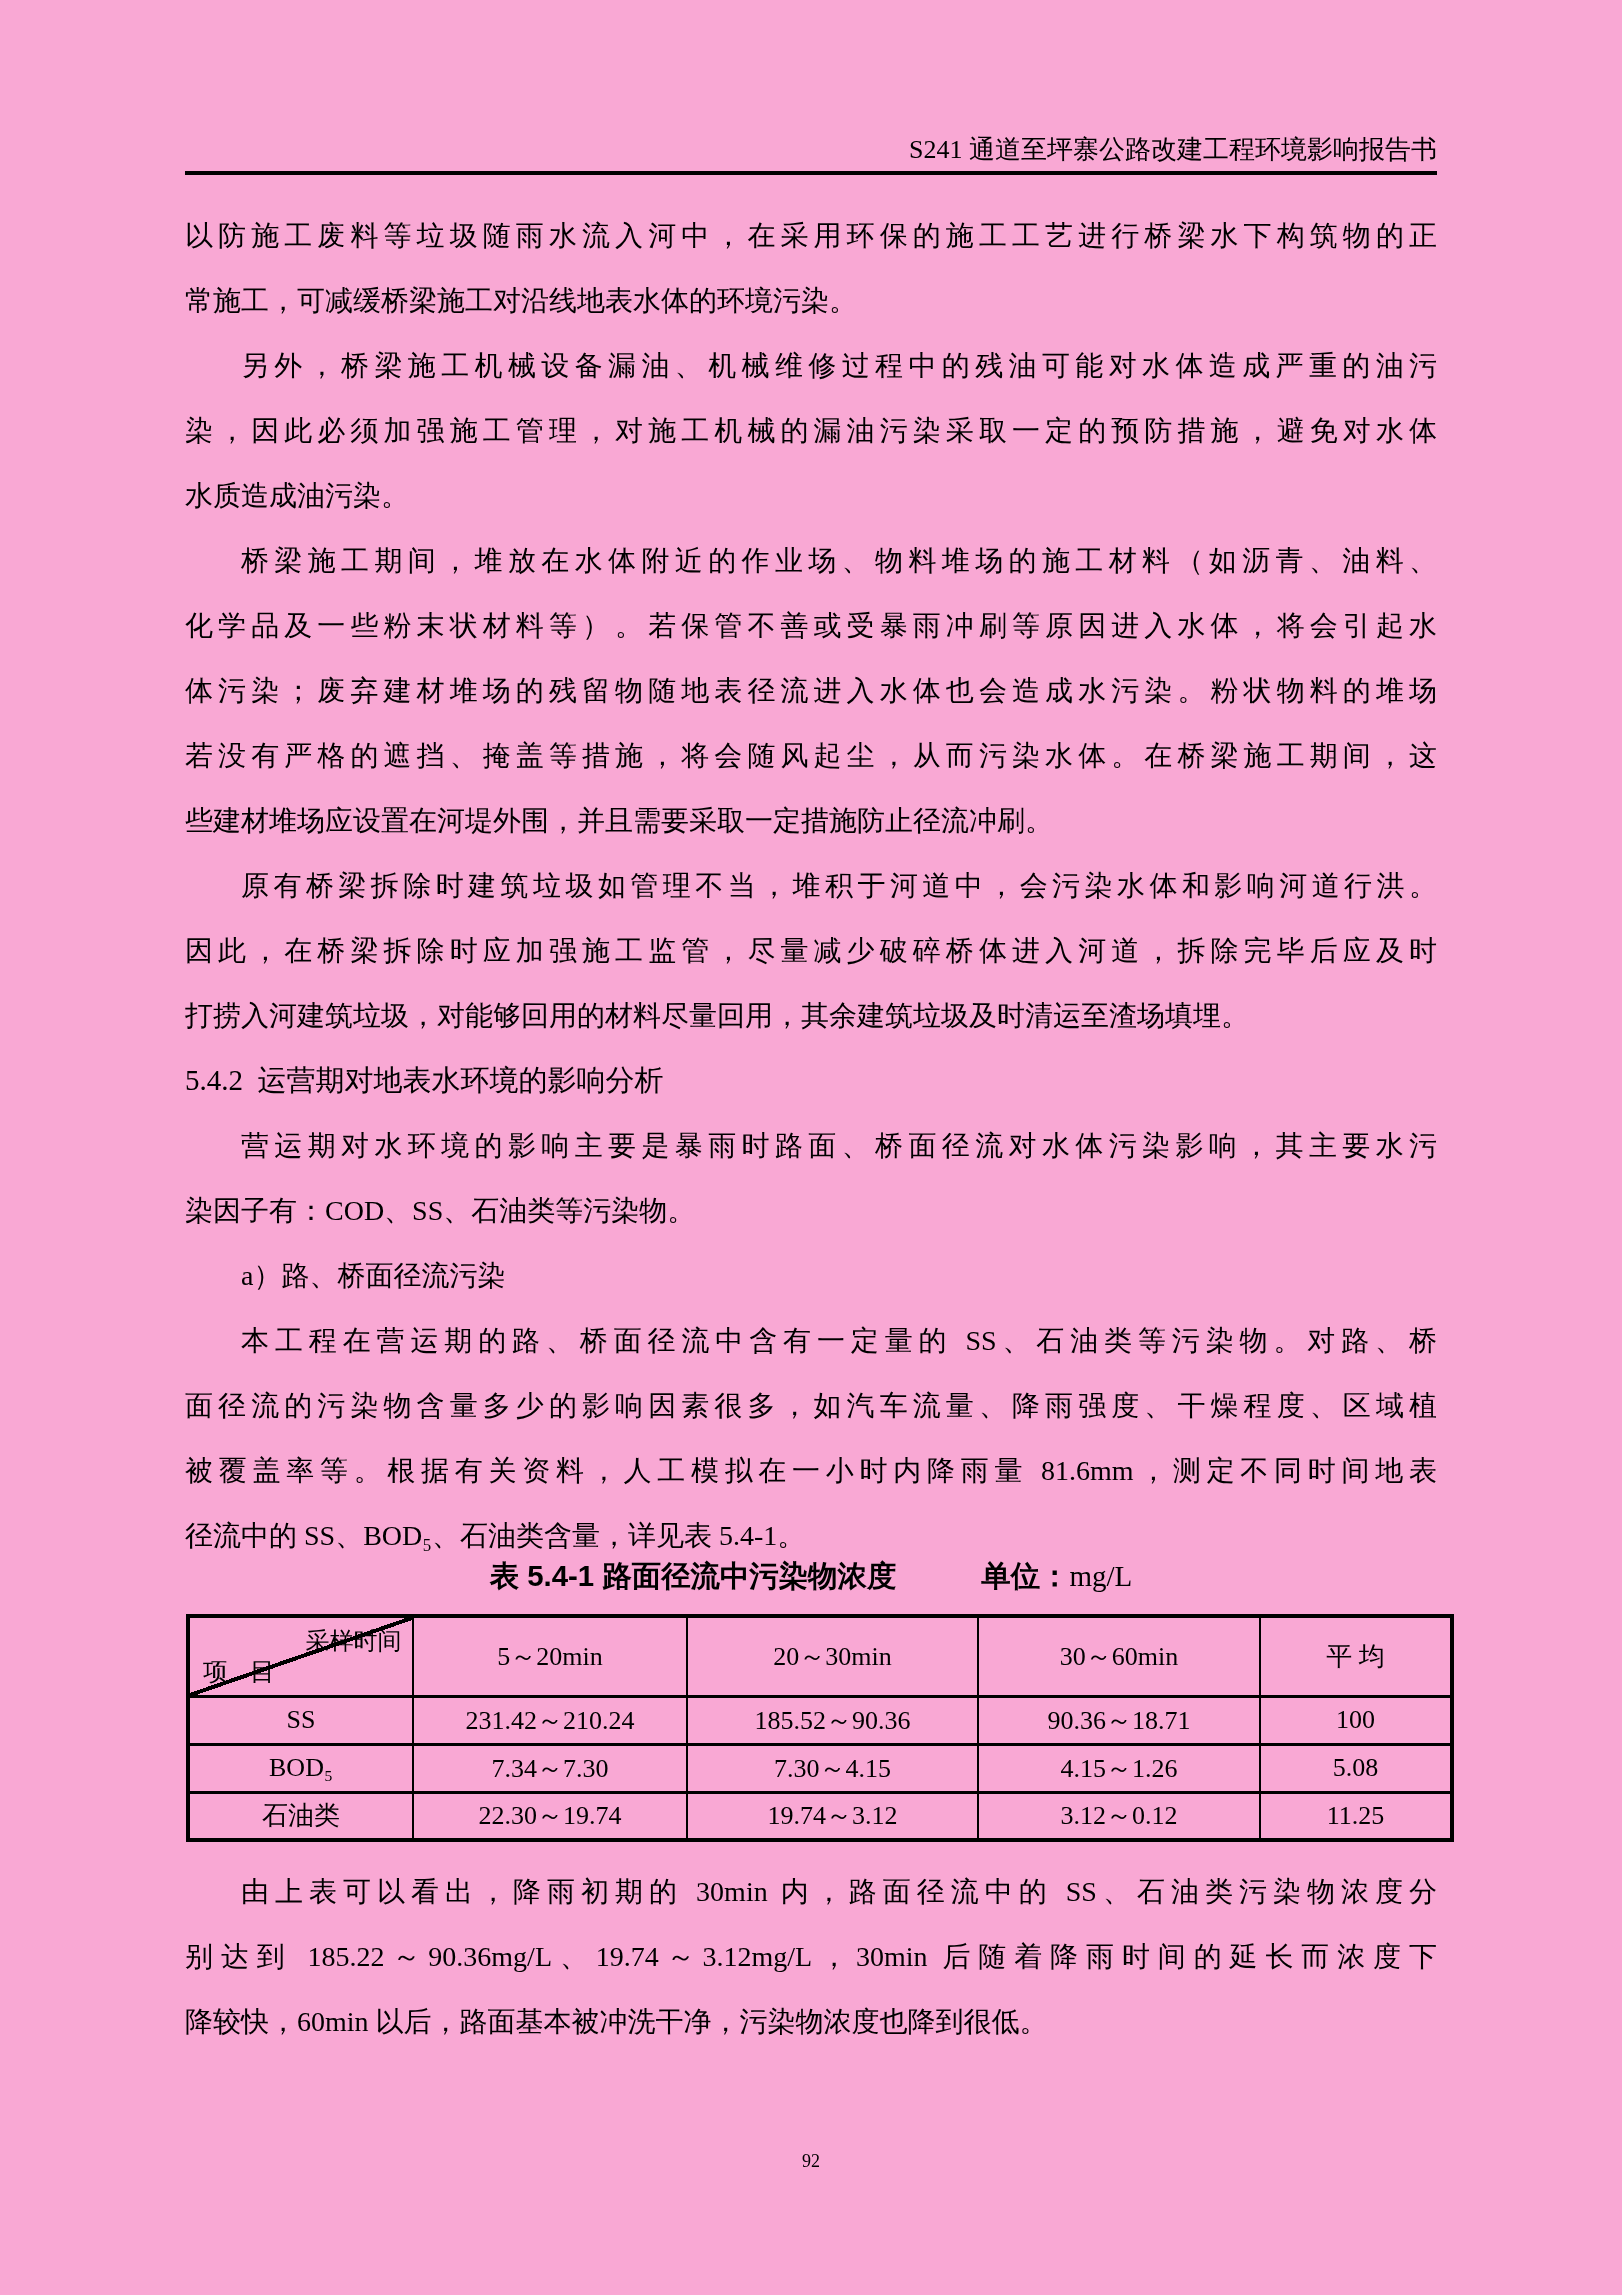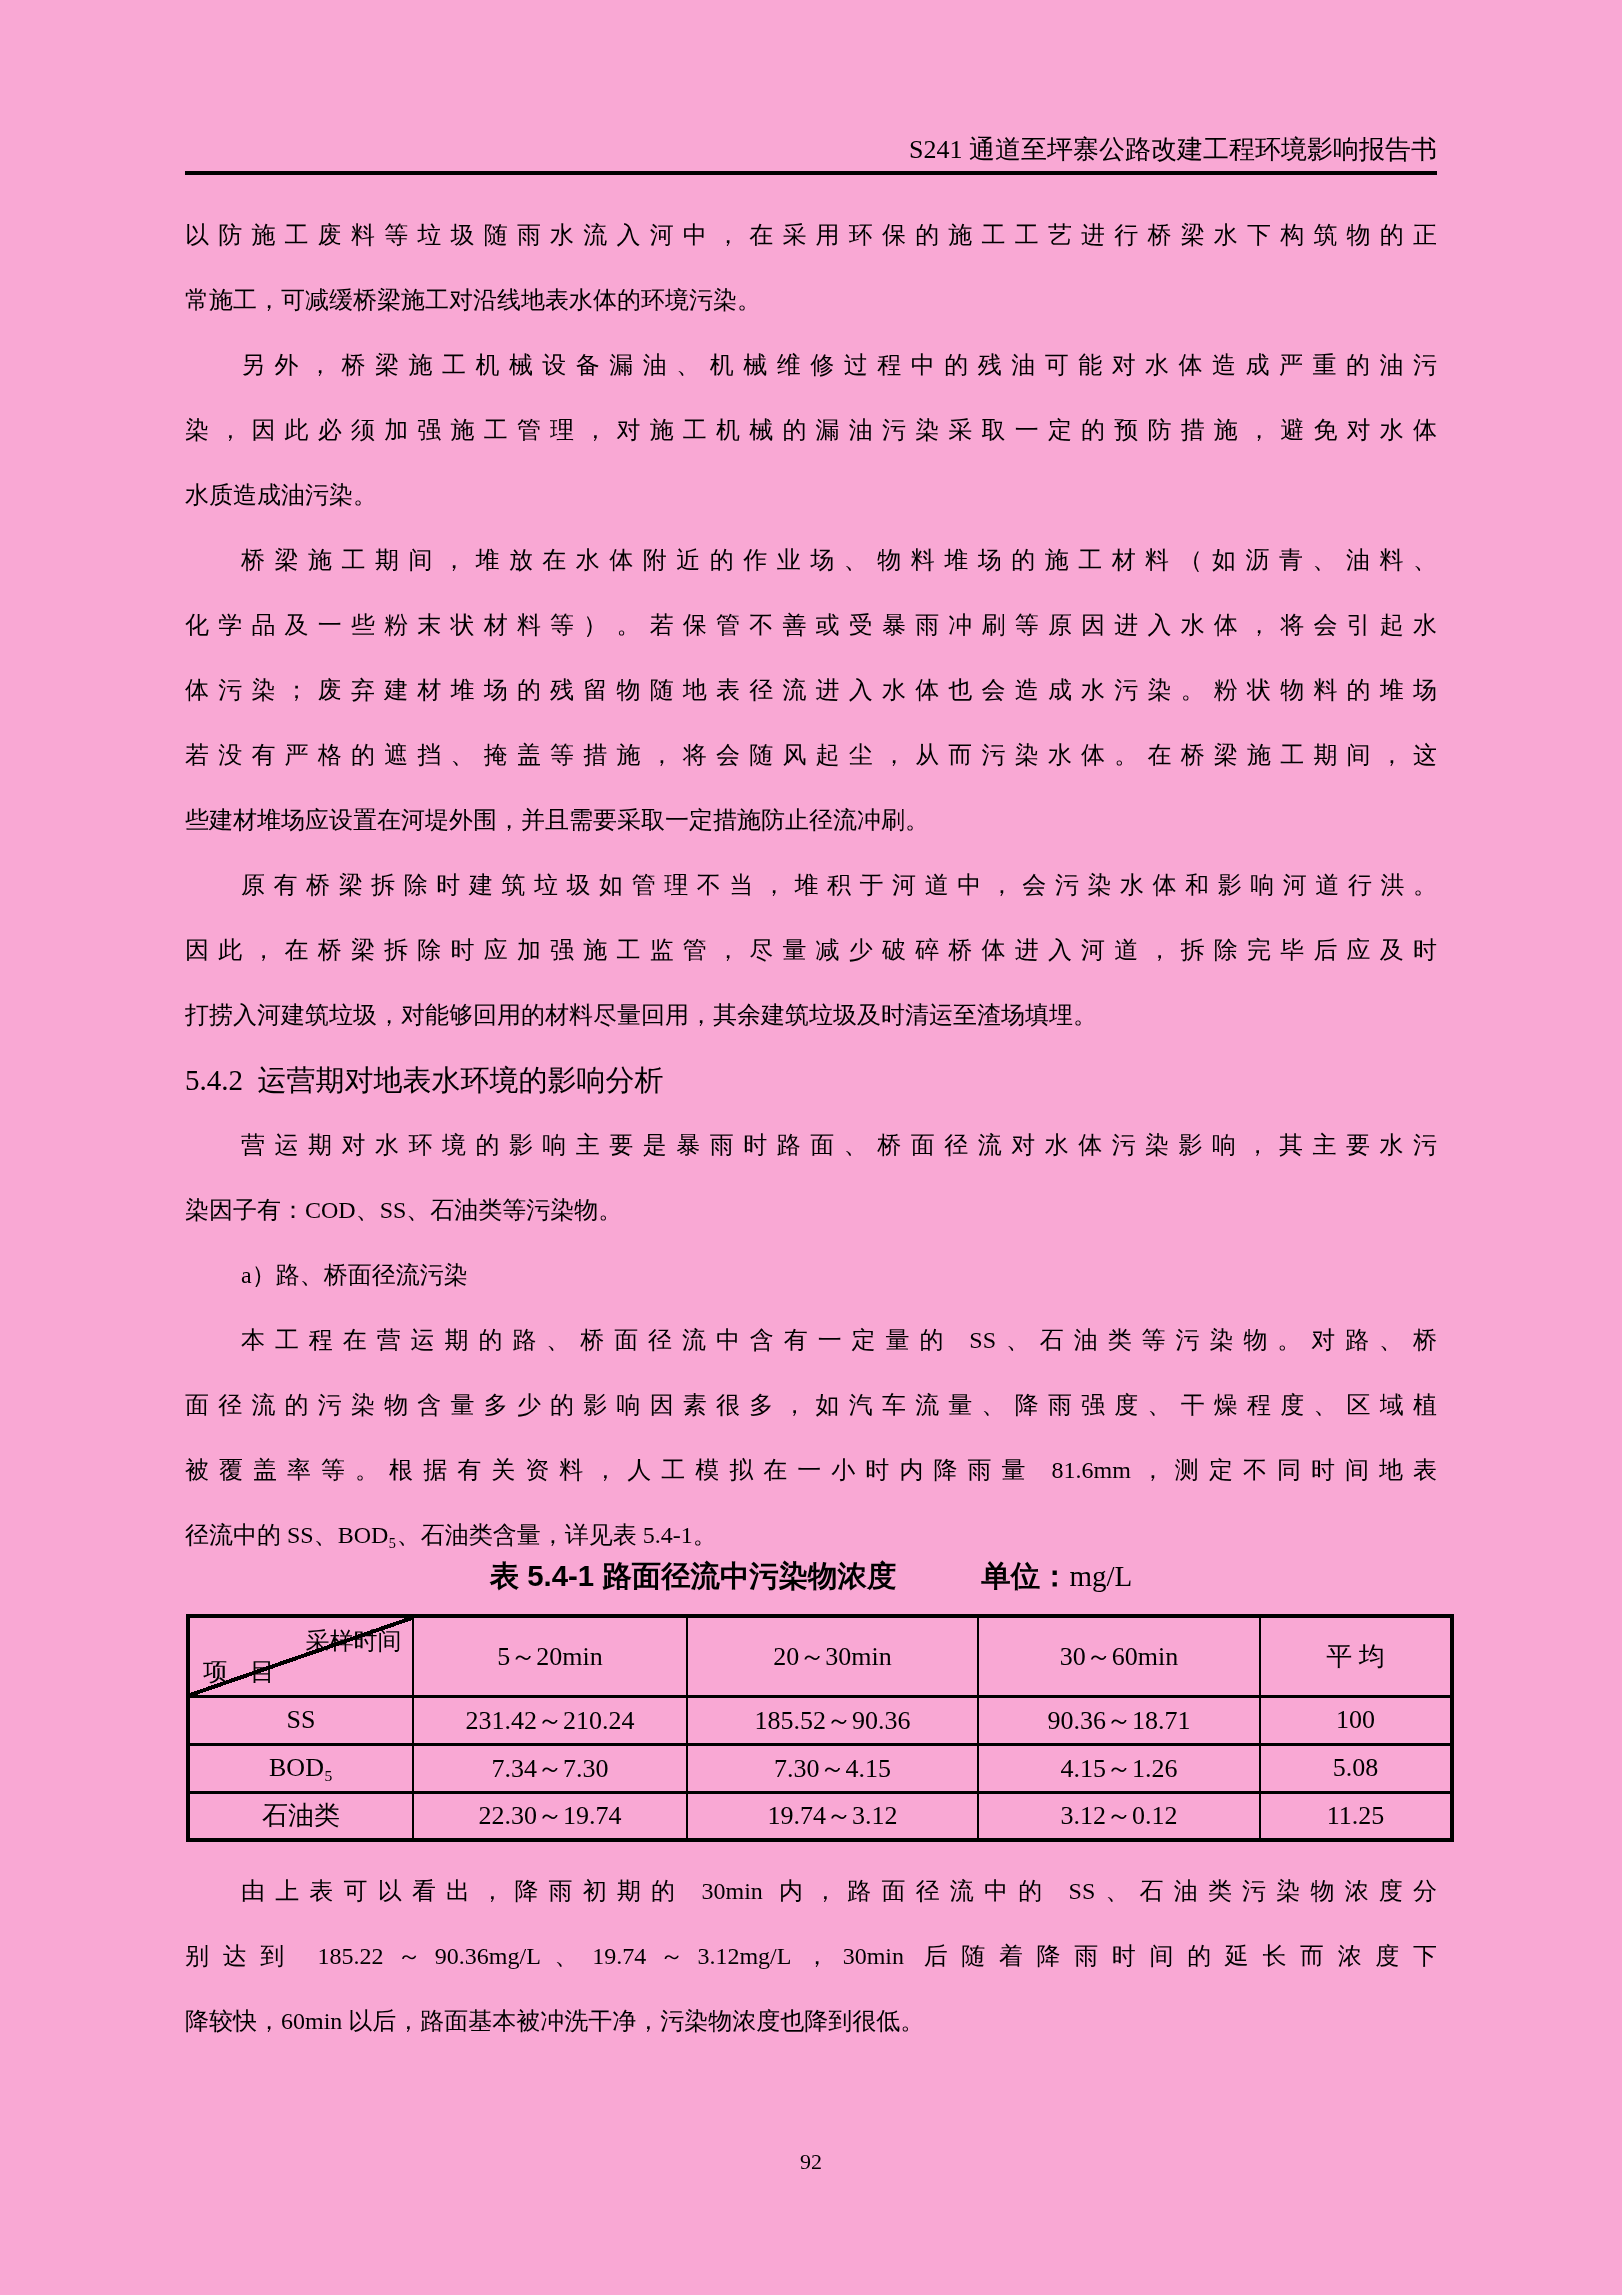--- a/index.html
+++ b/index.html
@@ -23,21 +23,21 @@
     top:171px;left:185px;width:1252px;height:3.9px;
     background:#000;
   }
   
   .content{
     position:absolute;
     left:185px;top:203px;width:1252px;
   }
   .line{
     height:65px;line-height:65px;
-    font-size:24px;
+    font-size:28px;
     text-align:justify;
     text-align-last:justify;
     overflow:hidden;
     white-space:pre-wrap;
   }
   .line.indent{padding-left:56px;}
   .line.end{text-align-last:left;}
   .line.heading{font-size:29px;text-align-last:left;}
   
   .table-title{
@@ -86,21 +86,21 @@
   th.corner .c-bottom{position:absolute;bottom:6.5px;left:13px;font-size:25px;letter-spacing:7.9px;}
   
   .after-content{
     position:absolute;
     left:185px;top:1859px;width:1252px;
   }
   
   .footer-page{
     position:absolute;
     top:2146px;left:0;width:1622px;
-    text-align:center;font-size:22px;line-height:31px;
+    text-align:center;font-size:18px;line-height:31px;
   }
 </style>
 </head>
 <body>
 
 <div class="page">
 
   <div class="header-title">S241 通道至坪寨公路改建工程环境影响报告书</div>
   <div class="header-rule"></div>
 

